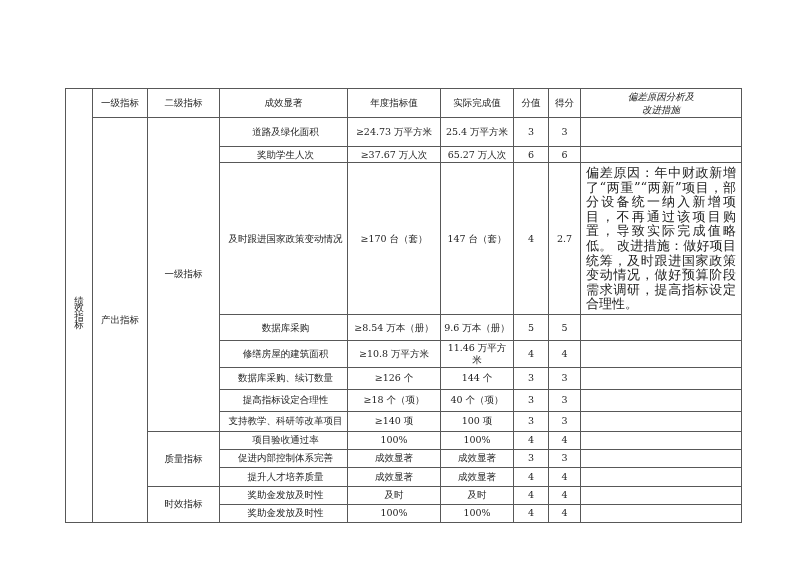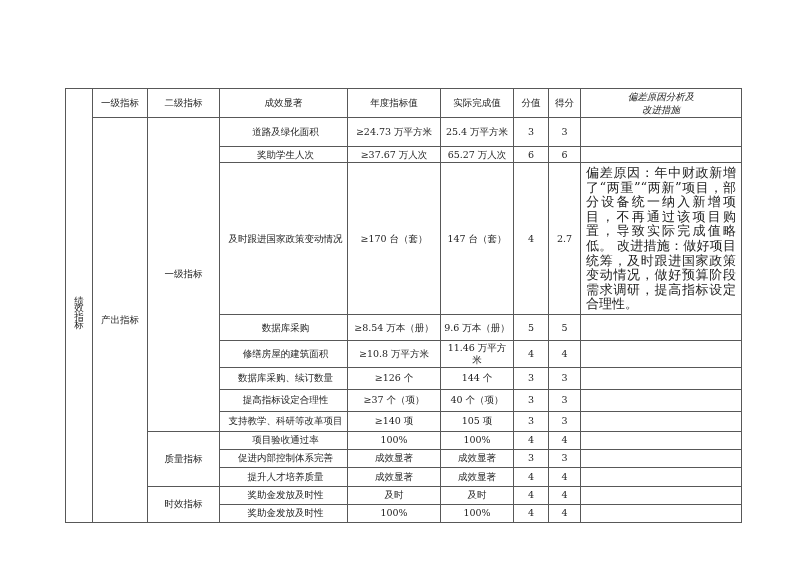--- a/index.html
+++ b/index.html
@@ -151,31 +151,31 @@
       <td class="name-cell">数据库采购、续订数量</td>
       <td>≥126 个</td>
       <td>144 个</td>
       <td>3</td>
       <td>3</td>
       <td class="note-cell"></td>
     </tr>
 
     <tr style="height:22px">
       <td class="name-cell">提高指标设定合理性</td>
-      <td>≥37 个（项）</td>
+      <td>≥18 个（项）</td>
       <td>40 个（项）</td>
       <td>3</td>
       <td>3</td>
       <td class="note-cell"></td>
     </tr>
 
     <tr style="height:20px">
       <td class="name-cell">支持教学、科研等改革项目</td>
       <td>≥140 项</td>
-      <td>105 项</td>
+      <td>100 项</td>
       <td>3</td>
       <td>3</td>
       <td class="note-cell"></td>
     </tr>
 
     <tr style="height:18px">
       <td rowspan="3">质量指标</td>
       <td class="name-cell">项目验收通过率</td>
       <td>100%</td>
       <td>100%</td>

